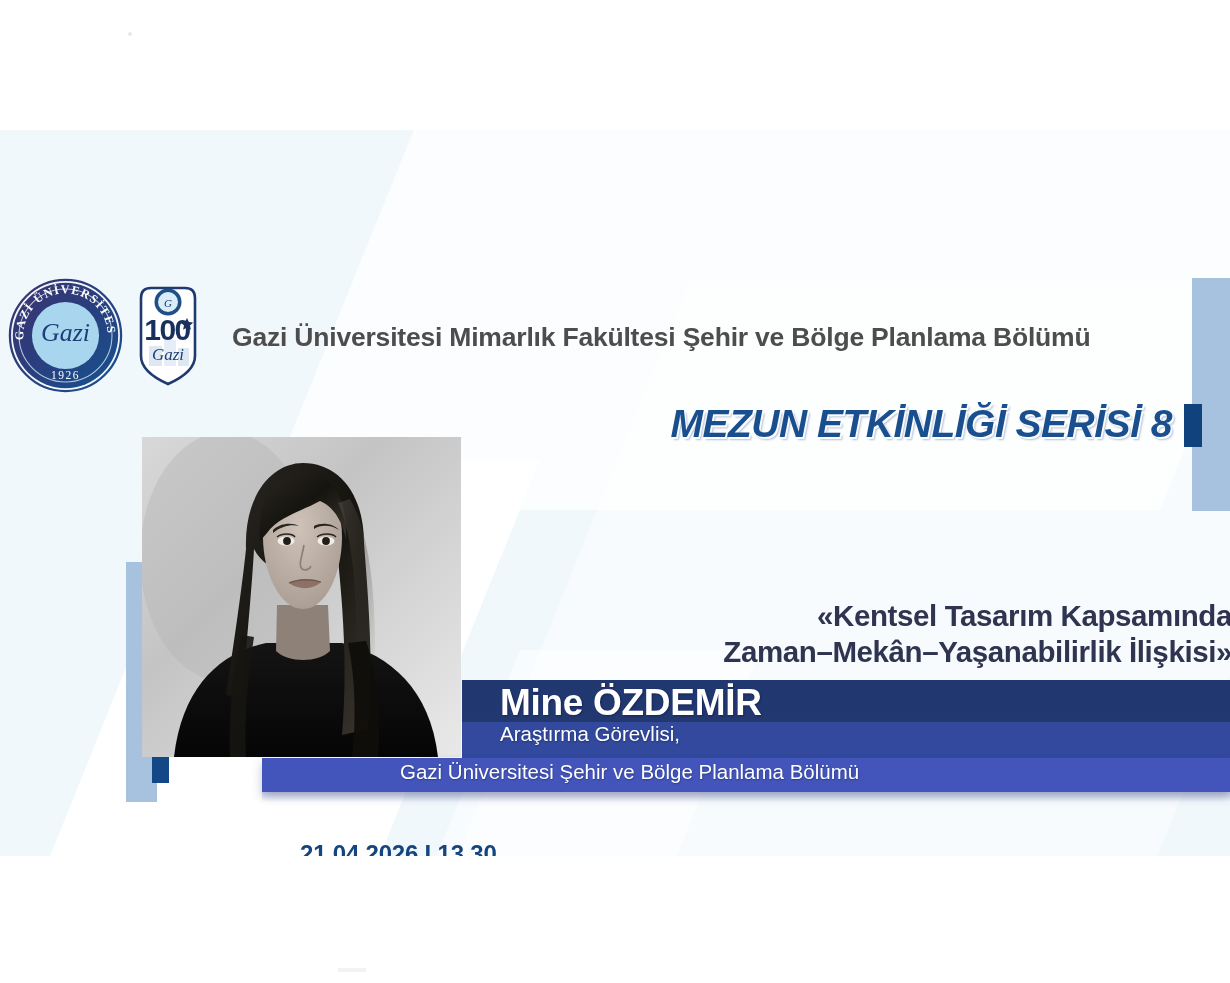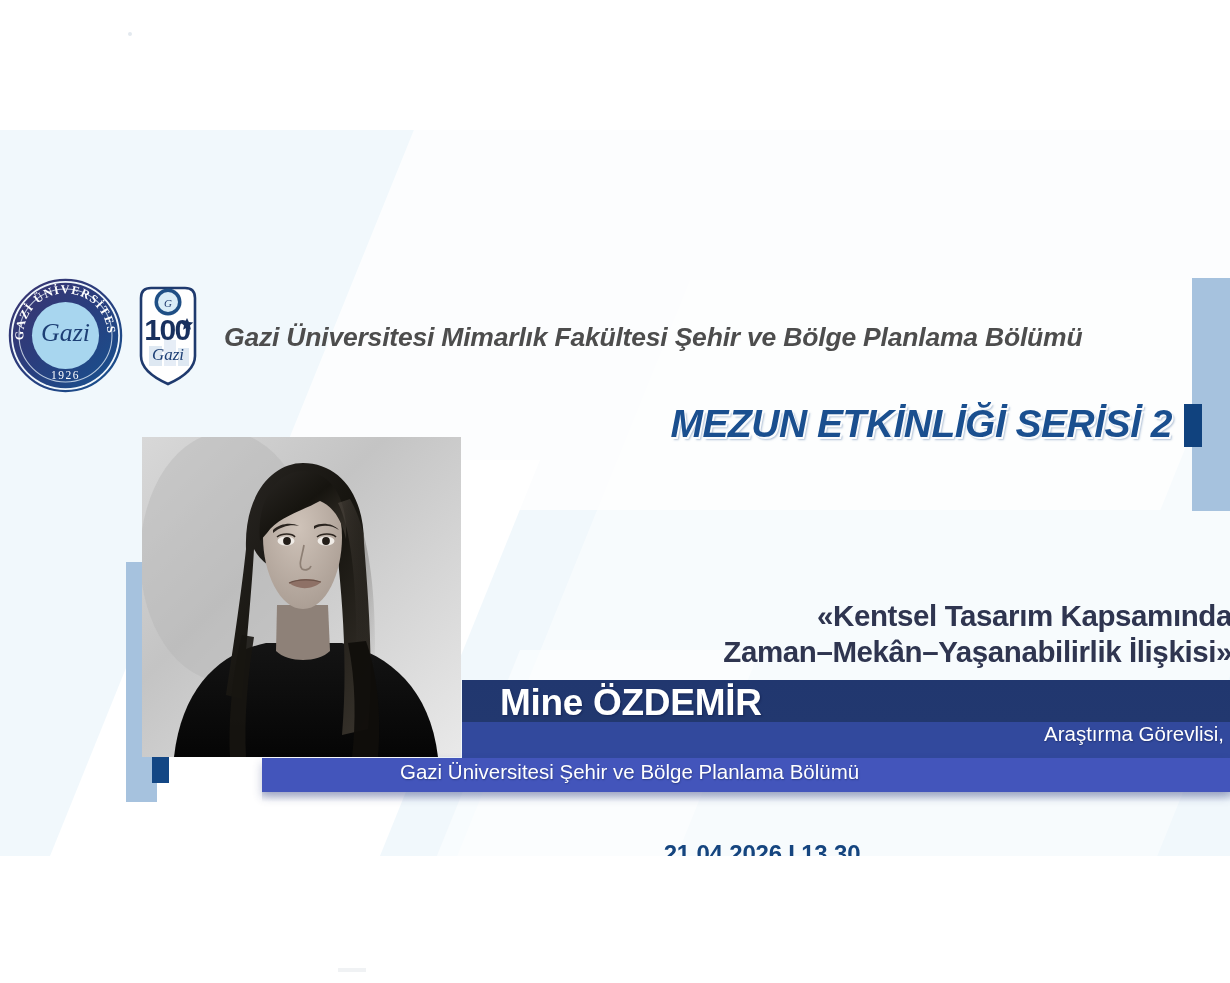--- a/index.html
+++ b/index.html
@@ -120,25 +120,24 @@
     display: flex;
     align-items: center;
     gap: 14px;
   }
   .seal-logo { width: 115px; height: 115px; display: block; }
   .cent-logo { width: 62px; height: 104px; display: block; }
 
   
   .dept-line {
     position: absolute;
-    left: 224px;
+    left: 232px;
     top: 192px;
     width: 960px;
     font-size: 26.5px;
-    font-style: italic;
     font-weight: 700;
     letter-spacing: -0.2px;
     color: #4d4d4d;
     white-space: nowrap;
   }
 
   
   .series-title {
     position: absolute;
     left: 0;
@@ -225,21 +224,20 @@
     font-weight: 700;
     letter-spacing: -0.3px;
     color: #ffffff;
     text-shadow: 1px 1px 2px rgba(10,20,60,0.45);
   }
   .speaker-role1 {
     position: absolute;
     left: 500px;
     top: 592px;
     width: 724px;
-    text-align: right;
     font-size: 20.5px;
     font-weight: 400;
     color: #ffffff;
     text-shadow: 0.5px 0.5px 1.5px rgba(10,20,60,0.4);
   }
   .speaker-role2 {
     position: absolute;
     left: 400px;
     top: 630px;
     width: 824px;
@@ -249,21 +247,21 @@
     color: #ffffff;
     text-shadow: 0.5px 0.5px 1.5px rgba(10,20,60,0.4);
   }
 
   
   .event-datetime {
     position: absolute;
     left: 300px;
     top: 710px;
     width: 924px;
-    text-align: center;
+    text-align: left;
     font-size: 24px;
     font-weight: 900;
     letter-spacing: -0.2px;
     color: #15457f;
   }
 
   
   .artifact-top {
     position: absolute;
     left: 128px;
@@ -335,21 +333,21 @@
         <text x="31" y="23" text-anchor="middle" font-family="'Liberation Serif', serif" font-style="italic" font-size="11" fill="#1f3a6e">G</text>
         <text x="30" y="56" text-anchor="middle" font-family="'Liberation Sans', sans-serif" font-size="30" font-weight="900" fill="#18305e" letter-spacing="-1.5">100</text>
         <path d="M50,34 l1.9,4 4.3,.5 -3.2,3 .9,4.3 -3.9,-2.2 -3.9,2.2 .9,-4.3 -3.2,-3 4.3,-.5 z" fill="#18305e"></path>
         <text x="31" y="76" text-anchor="middle" font-family="'Liberation Serif', serif" font-style="italic" font-size="17" fill="#1d3f75">Gazi</text>
       </svg>
 
     </div>
 
     <div class="dept-line">Gazi Üniversitesi Mimarlık Fakültesi Şehir ve Bölge Planlama Bölümü</div>
 
-    <div class="series-title">MEZUN ETKİNLİĞİ SERİSİ 2</div>
+    <div class="series-title">MEZUN ETKİNLİĞİ SERİSİ 8</div>
 
     <div class="photo-frame">
       <svg viewBox="0 0 319 320" preserveAspectRatio="xMidYMid slice">
         <defs>
           <linearGradient id="wallg" x1="0" y1="0" x2="1" y2="1">
             <stop offset="0%" stop-color="#d8d8d8"></stop>
             <stop offset="38%" stop-color="#c4c4c4"></stop>
             <stop offset="100%" stop-color="#e9e9e9"></stop>
           </linearGradient>
           <linearGradient id="hairg" x1="0" y1="0" x2="1" y2="1">

